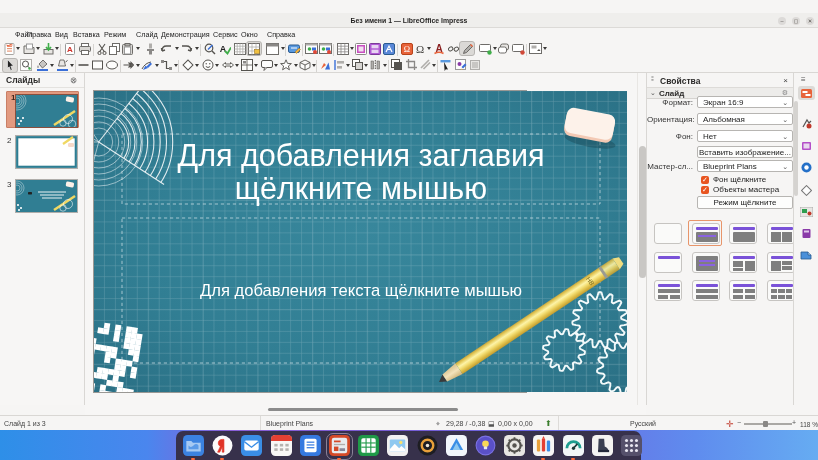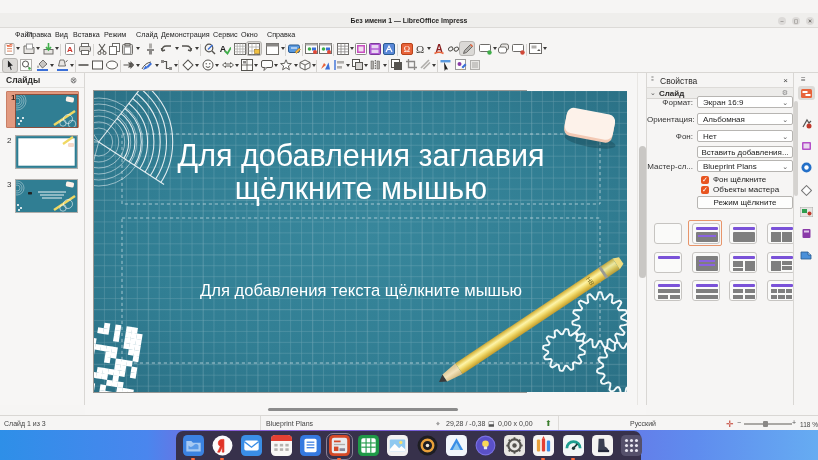--- a/index.html
+++ b/index.html
@@ -423,34 +423,34 @@
       </div>
 </div>
   <div class="abs" id="sphead">Слайды <span style="position:absolute;right:7px;top:0;font-weight:normal;color:#666">⊗</span></div>
   <div class="abs" id="vscroll">
       <div style="position:absolute;left:1px;top:73px;width:7px;height:132px;background:#c9c7c4;border-radius:3.5px"></div>
     </div>
   <div class="abs" id="hscroll"></div>
   <div class="abs" id="hthumb"></div>
   <div class="abs" id="sidebar">
   <div class="abs" style="left:4px;top:2px;color:#777;font-size:7px;letter-spacing:-1px">⁞⁞</div>
-  <div class="abs" style="left:13px;top:3px;font-size:8.5px;font-weight:normal;color:#2b2a29">Свойства</div>
+  <div class="abs" style="left:13px;top:3px;font-size:8.5px;font-weight:bold;color:#2b2a29">Свойства</div>
   <div class="abs" style="right:5px;top:3px;font-size:8px;color:#444">×</div>
   <div class="abs" style="left:0;top:14px;width:147px;height:12px;border-top:1px solid #dddbd8;border-bottom:1px solid #d5d3d0;background:#edecea">
     <span style="position:absolute;left:3px;top:1px;font-size:7px;color:#555">⌄</span>
     <span style="position:absolute;left:12px;top:0.5px;font-size:8px;font-weight:bold;color:#2b2a29">Слайд</span>
     <span style="position:absolute;right:6px;top:1px;font-size:7px;color:#888">⚙</span>
   </div>
   <div class="abs" style="left:0;top:25px;width:46px;text-align:right;font-size:8px;color:#333">Формат:</div>
       <div class="abs" style="left:50px;top:23px;width:96px;height:12px;background:#fff;border:1px solid #b7b5b2;border-radius:2px;font-size:8px;color:#222;line-height:11px;padding-left:5px">Экран 16:9<span style="position:absolute;right:4px;top:0;color:#555;font-size:7px">⌄</span></div>
   <div class="abs" style="left:0;top:42px;width:46px;text-align:left;font-size:8px;color:#333">Ориентация:</div>
       <div class="abs" style="left:50px;top:40px;width:96px;height:12px;background:#fff;border:1px solid #b7b5b2;border-radius:2px;font-size:8px;color:#222;line-height:11px;padding-left:5px">Альбомная<span style="position:absolute;right:4px;top:0;color:#555;font-size:7px">⌄</span></div>
   <div class="abs" style="left:0;top:59px;width:46px;text-align:right;font-size:8px;color:#333">Фон:</div>
       <div class="abs" style="left:50px;top:57px;width:96px;height:12px;background:#fff;border:1px solid #b7b5b2;border-radius:2px;font-size:8px;color:#222;line-height:11px;padding-left:5px">Нет<span style="position:absolute;right:4px;top:0;color:#555;font-size:7px">⌄</span></div>
-  <div class="abs" style="left:50px;top:73px;width:96px;height:12px;background:#fdfdfc;border:1px solid #b7b5b2;border-radius:2px;font-size:8px;color:#222;line-height:11px;text-align:center">Вставить добавления...</div>
+  <div class="abs" style="left:50px;top:73px;width:96px;height:12px;background:#fdfdfc;border:1px solid #b7b5b2;border-radius:2px;font-size:8px;color:#222;line-height:11px;text-align:center">Вставить изображение...</div>
   <div class="abs" style="left:0;top:89px;width:46px;text-align:right;font-size:8px;color:#333">Мастер-сл...</div>
       <div class="abs" style="left:50px;top:87px;width:96px;height:12px;background:#fff;border:1px solid #b7b5b2;border-radius:2px;font-size:8px;color:#222;line-height:11px;padding-left:5px">Blueprint Plans<span style="position:absolute;right:4px;top:0;color:#555;font-size:7px">⌄</span></div>
   <div class="abs" style="left:54px;top:103px;width:8px;height:8px;background:#e8541f;border-radius:2px;color:#fff;font-size:7px;line-height:8px;text-align:center">✓</div>
       <div class="abs" style="left:66px;top:102px;font-size:8px;color:#222">Фон щёлкните</div>
   <div class="abs" style="left:54px;top:113px;width:8px;height:8px;background:#e8541f;border-radius:2px;color:#fff;font-size:7px;line-height:8px;text-align:center">✓</div>
       <div class="abs" style="left:66px;top:112px;font-size:8px;color:#222">Объекты мастера</div>
   <div class="abs" style="left:50px;top:123px;width:96px;height:13px;background:#fdfdfc;border:1px solid #b7b5b2;border-radius:2px;font-size:8px;color:#222;line-height:12px;text-align:center">Режим щёлкните</div>
   <div class="abs" style="left:7px;top:150px;width:28px;height:21px;background:#fafaf9;border:1px solid #c6c4c1;border-radius:3px"></div>
       <div class="abs" style="left:44.5px;top:150px;width:28px;height:21px;background:#fafaf9;border:1px solid #c6c4c1;border-radius:3px">
         <div style="position:absolute;left:3px;top:3px;width:22px;height:3px;background:#7a52d8;border-radius:1px"></div>

